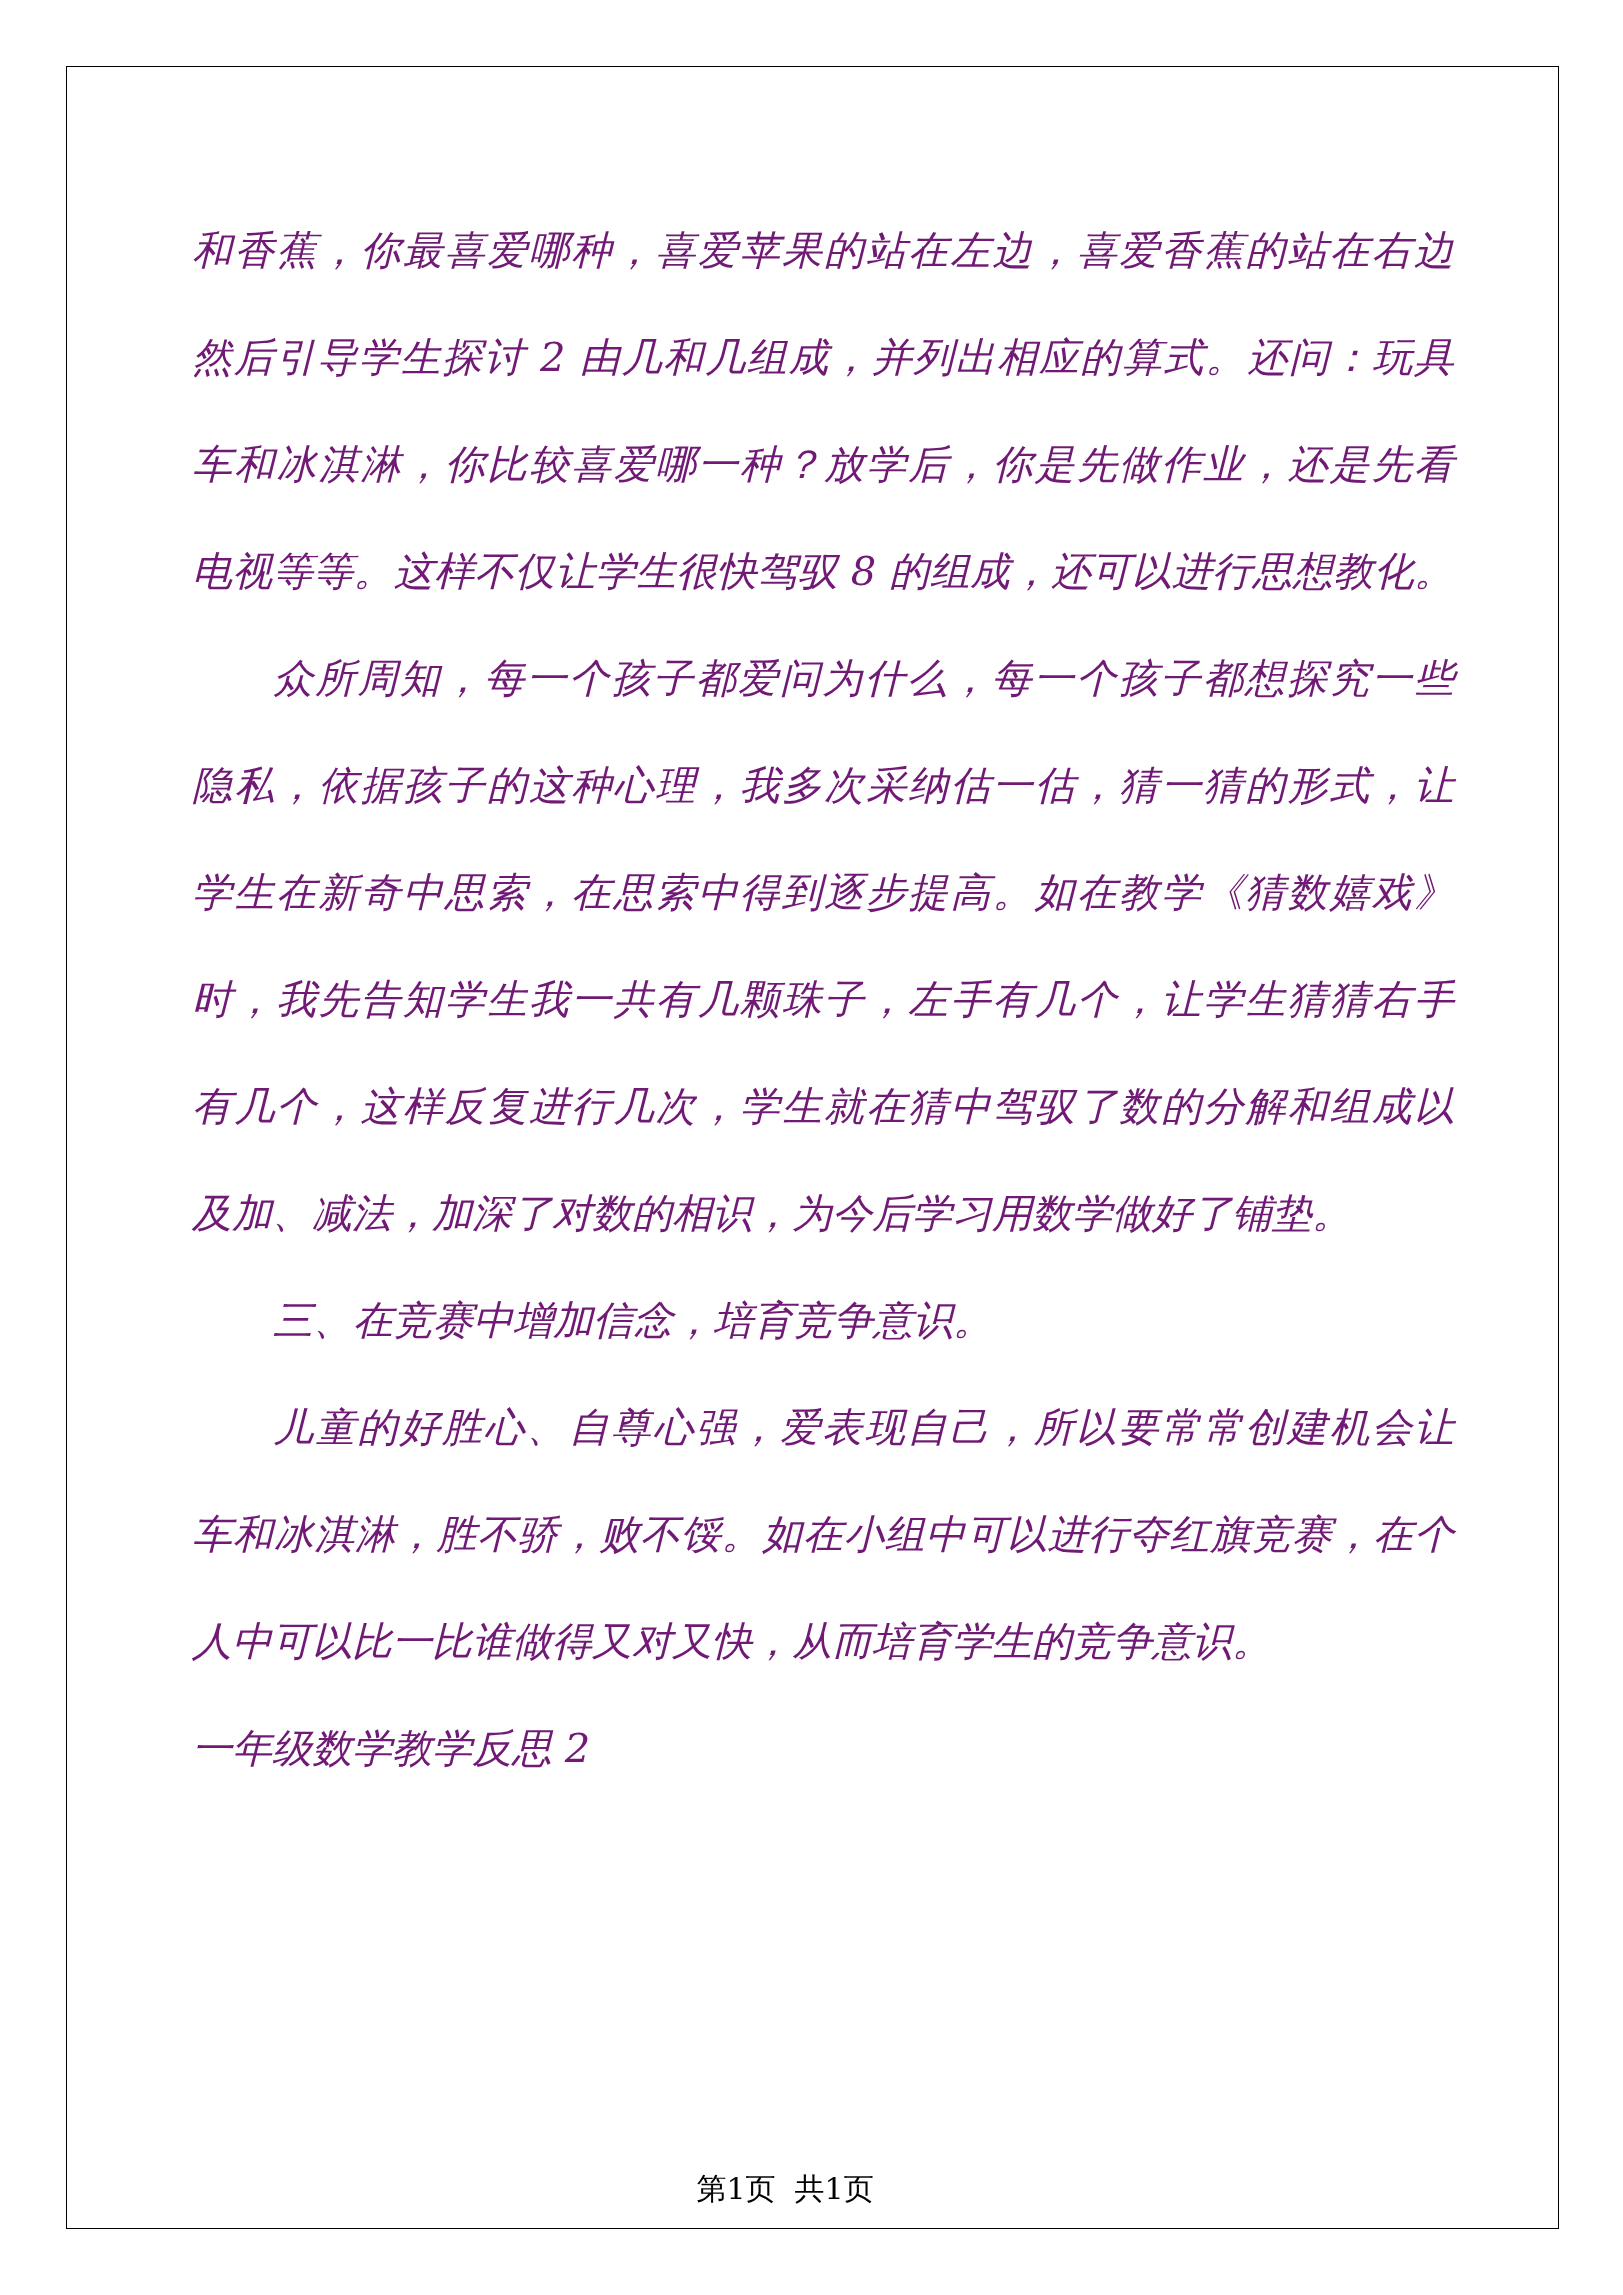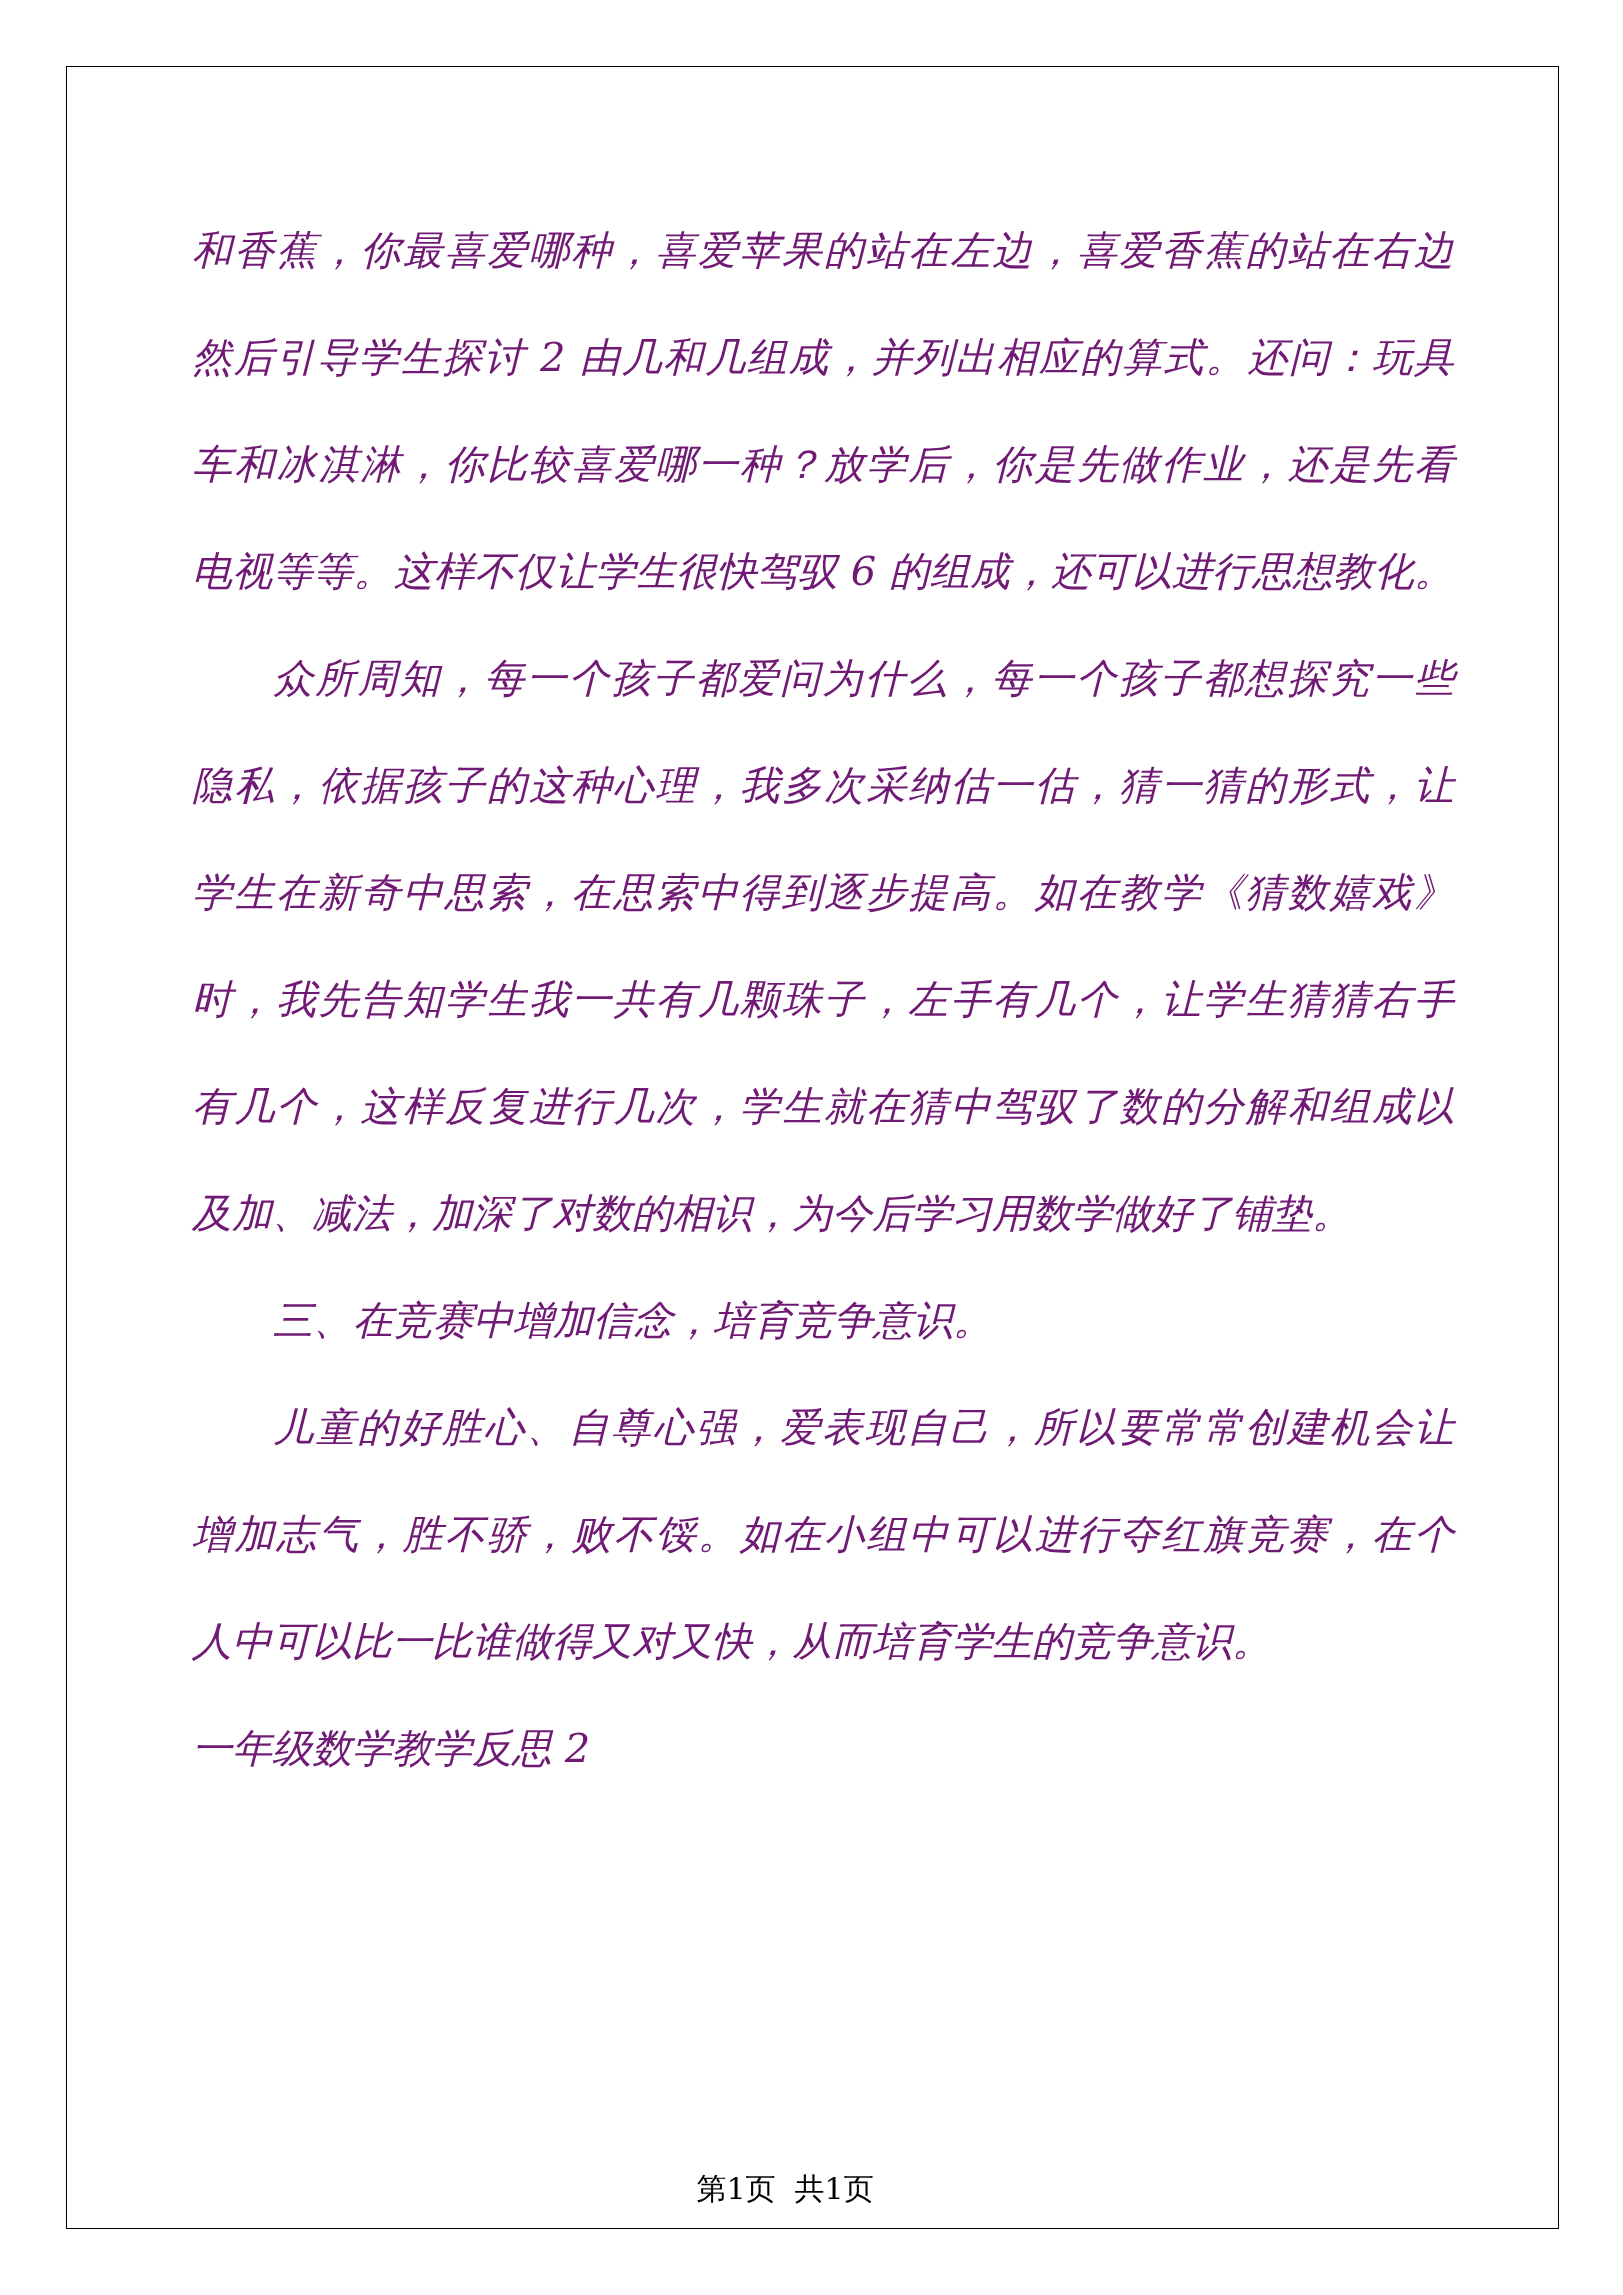--- a/index.html
+++ b/index.html
@@ -63,30 +63,30 @@
 </style>
 </head>
 <body>
 
 <div class="page-border"></div>
 
 <div class="text-body">
     <div class="line fill">和香蕉，你最喜爱哪种，喜爱苹果的站在左边，喜爱香蕉的站在右边</div>
     <div class="line fill">然后引导学生探讨 2 由几和几组成，并列出相应的算式。还问：玩具</div>
     <div class="line fill">车和冰淇淋，你比较喜爱哪一种？放学后，你是先做作业，还是先看</div>
-    <div class="line fill">电视等等。这样不仅让学生很快驾驭 6 的组成，还可以进行思想教化。</div>
+    <div class="line fill">电视等等。这样不仅让学生很快驾驭 8 的组成，还可以进行思想教化。</div>
     <div class="line fill indent">众所周知，每一个孩子都爱问为什么，每一个孩子都想探究一些</div>
     <div class="line fill">隐私，依据孩子的这种心理，我多次采纳估一估，猜一猜的形式，让</div>
     <div class="line fill">学生在新奇中思索，在思索中得到逐步提高。如在教学《猜数嬉戏》</div>
     <div class="line fill">时，我先告知学生我一共有几颗珠子，左手有几个，让学生猜猜右手</div>
     <div class="line fill">有几个，这样反复进行几次，学生就在猜中驾驭了数的分解和组成以</div>
     <div class="line">及加、减法，加深了对数的相识，为今后学习用数学做好了铺垫。</div>
     <div class="line indent">三、在竞赛中增加信念，培育竞争意识。</div>
     <div class="line fill indent">儿童的好胜心、自尊心强，爱表现自己，所以要常常创建机会让</div>
-    <div class="line fill">增加志气，胜不骄，败不馁。如在小组中可以进行夺红旗竞赛，在个</div>
+    <div class="line fill">车和冰淇淋，胜不骄，败不馁。如在小组中可以进行夺红旗竞赛，在个</div>
     <div class="line">人中可以比一比谁做得又对又快，从而培育学生的竞争意识。</div>
     <div class="line">一年级数学教学反思 2</div>
   </div>
 
 <div class="page-footer">
   <span>第1页  共1页</span>
 </div>
 
 
 </body></html>

